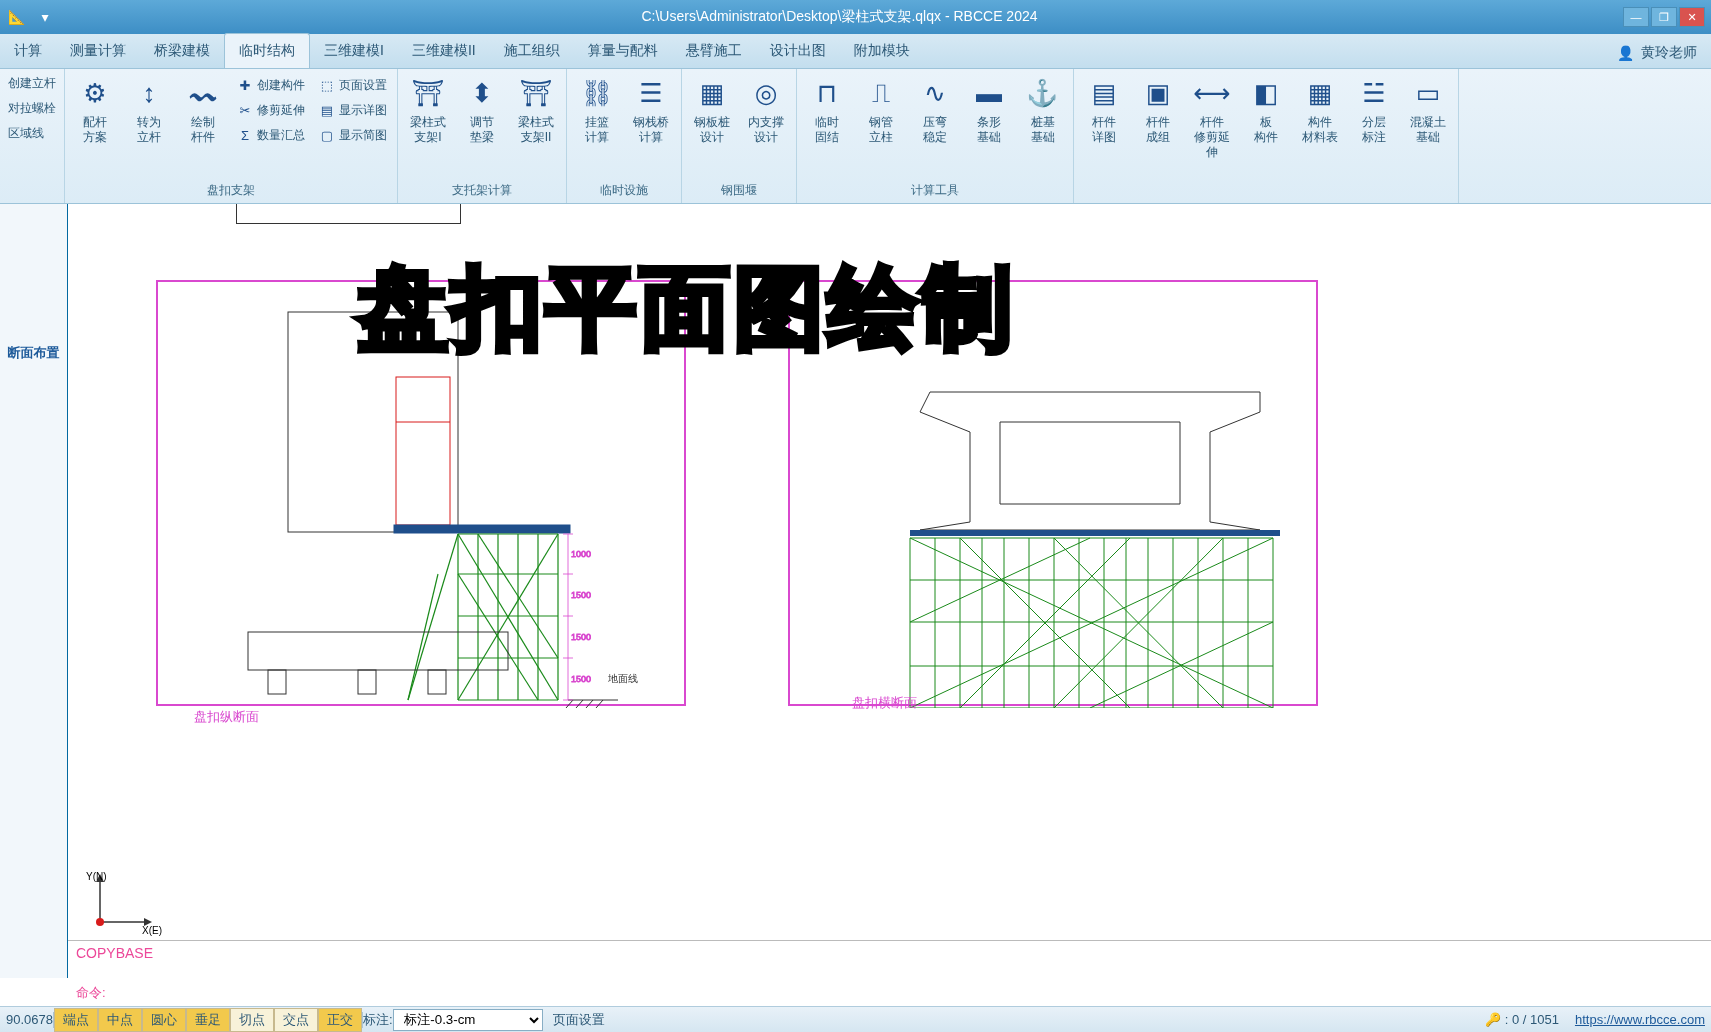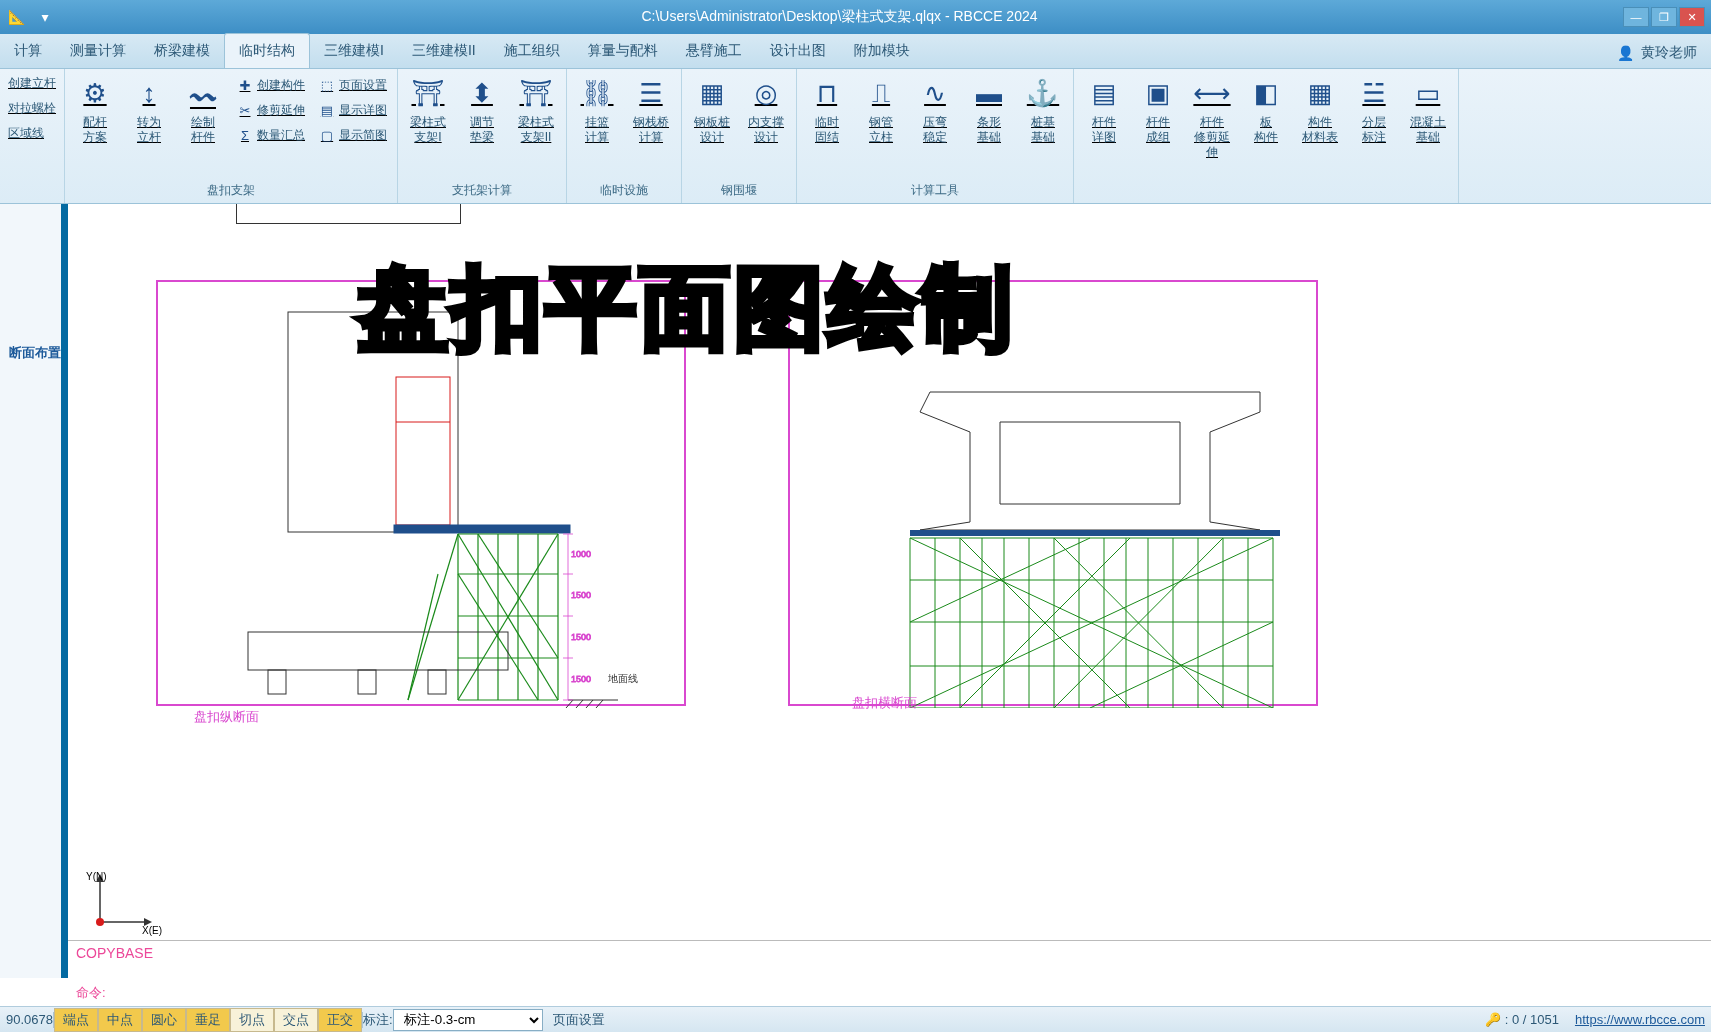--- a/index.html
+++ b/index.html
@@ -13,36 +13,36 @@
 .win-btn { width: 26px; height: 20px; background: #6fb5de; border: 1px solid #4a8fb8; display: flex; align-items: center; justify-content: center; font-size: 11px; }
 .win-btn.close { background: #d9534f; }
 
 .tabbar { height: 35px; background: linear-gradient(#d7e9f4, #c3deee); display: flex; align-items: flex-end; border-bottom: 1px solid #9cc3d9; font-size: 14px; }
 .tab { padding: 8px 14px; color: #2c5876; cursor: pointer; }
 .tab.active { background: #eaf3fa; border: 1px solid #9cc3d9; border-bottom: none; border-radius: 3px 3px 0 0; }
 .user-tag { margin-left: auto; padding: 6px 14px; color: #2c5876; display: flex; align-items: center; gap: 6px; }
 
 .ribbon { background: linear-gradient(#eaf3fa, #dcecf6); display: flex; border-bottom: 1px solid #9cc3d9; height: 135px; }
 .group { border-right: 1px solid #b8d5e5; display: flex; flex-direction: column; }
-.group-body { flex: 1; display: flex; padding: 4px 6px; gap: 6px; text-decoration: underline; }
+.group-body { flex: 1; display: flex; padding: 4px 6px; gap: 6px; }
 .group-label { text-align: center; font-size: 12px; color: #3c6a85; padding: 2px 0 4px 0; }
 
 .big-btn { display: flex; flex-direction: column; align-items: center; justify-content: flex-start; width: 48px; padding: 2px 2px; font-size: 12px; color: #2c5876; cursor: pointer; }
 .big-btn .ico { width: 36px; height: 36px; display: flex; align-items: center; justify-content: center; margin-bottom: 4px; font-size: 26px; color: #1f4f8b; }
 .big-btn .lbl { text-align: center; line-height: 1.25; }
 
 .small-col { display: flex; flex-direction: column; gap: 4px; padding: 2px 0; }
 .small-btn { display: flex; align-items: center; gap: 4px; font-size: 12px; color: #2c5876; padding: 2px 4px; cursor: pointer; white-space: nowrap; }
 .small-btn .sico { width: 16px; height: 16px; display: inline-flex; align-items: center; justify-content: center; font-size: 13px; color: #1f4f8b; }
 
 .edge-col { display: flex; flex-direction: column; gap: 4px; padding: 4px; }
 .edge-btn { font-size: 12px; color: #2c5876; padding: 2px 4px; white-space: nowrap; }
 
 .workarea { position: absolute; top: 204px; left: 0; right: 0; bottom: 54px; display: flex; }
-.sidebar { width: 68px; background: #f2f7fb; border-right: 7px solid #0369a1; display: flex; flex-direction: column; align-items: flex-end; padding-top: 140px; }
+.sidebar { width: 68px; background: #f2f7fb; border-right: 1px solid #0369a1; display: flex; flex-direction: column; align-items: center; padding-top: 140px; }
 .side-item { font-size: 13px; color: #1d5a9a; font-weight: bold; writing-mode: horizontal-tb; }
 
 .canvas { flex: 1; background: #fff; position: relative; overflow: hidden; }
 .overlay-text { position: absolute; top: 44px; left: 290px; font-size: 90px; font-weight: 900; color: #1d4ed8; -webkit-text-stroke: 6px #000; text-stroke: 6px #000; font-family: Liberation Mono, monospace; letter-spacing: 4px; z-index: 10; }
 
 .frame { position: absolute; border: 2px solid #d948cf; }
 .dwg-title { position: absolute; font-size: 13px; color: #d948cf; }
 
 .axis { position: absolute; left: 14px; bottom: 38px; font-size: 11px; color: #333; }
 

